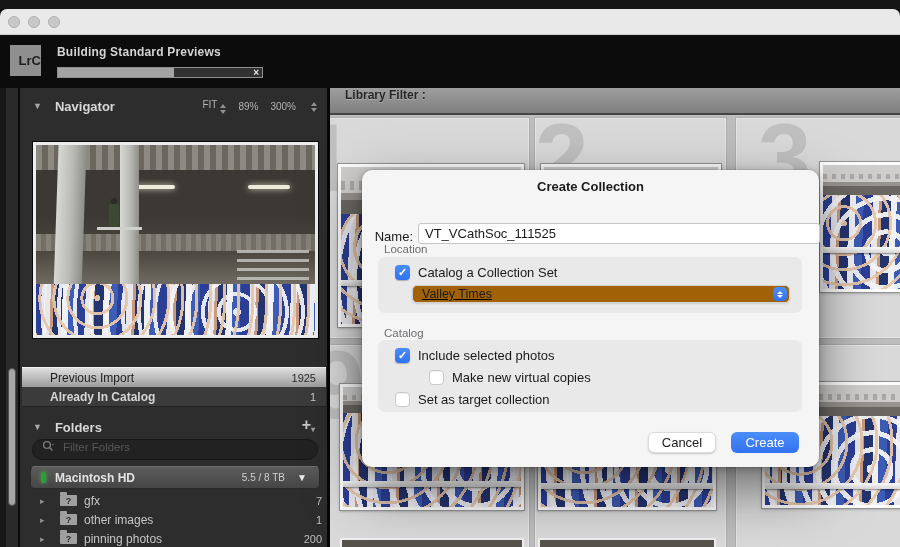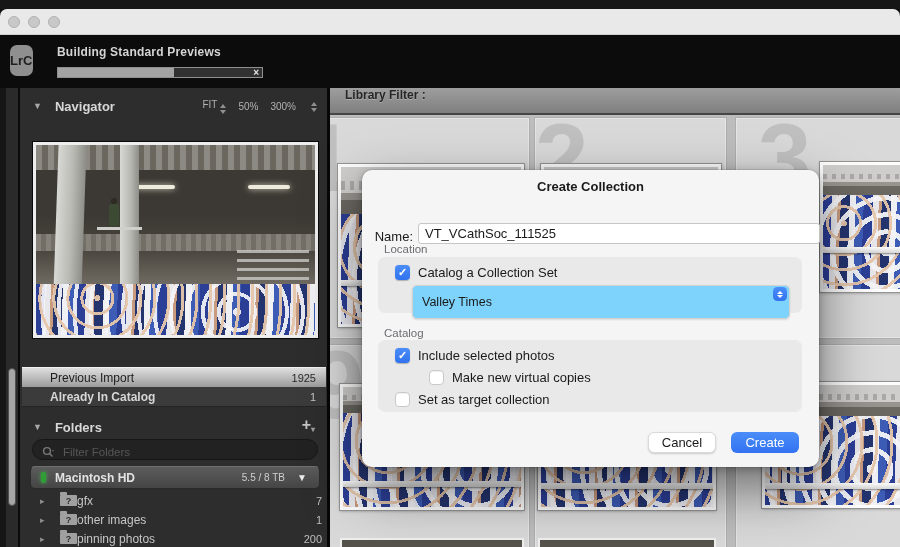--- a/index.html
+++ b/index.html
@@ -9,22 +9,22 @@
 
   
   .top-strip{left:0;top:0;width:900px;height:9px;background:#161616;}
   .titlebar{left:0;top:9px;width:900px;height:26px;background:#e9e9e9;border-radius:7px 7px 0 0;
             box-shadow:inset 0 -1px 0 #cfcfcf;}
   .tl{position:absolute;top:7px;width:12px;height:12px;border-radius:50%;background:#c8c8c8;border:1px solid #b2b2b2;box-sizing:border-box;}
   .tl.c1{left:8px;}.tl.c2{left:28px;}.tl.c3{left:48px;}
   .appblack{left:0;top:35px;width:900px;height:53px;background:#0c0c0c;}
 
   
-  .lrc-logo{left:10px;top:45px;width:23px;height:31px;border-radius:7px;background:#8f8f8f;
-            color:#1f1f1f;font-weight:bold;font-size:13px;display:flex;align-items:center;justify-content:flex-start;}
+  .lrc-logo{left:10px;top:45px;width:31px;height:31px;border-radius:0;background:#8f8f8f;
+            color:#1f1f1f;font-weight:bold;font-size:13px;display:flex;align-items:center;justify-content:flex-end;}
   .prog-title{left:57px;top:45px;font-size:12px;font-weight:bold;color:#d4d4d4;letter-spacing:.2px;}
   .prog-track{left:57px;top:67px;width:206px;height:11px;background:#313131;border:1px solid #8f8f8f;box-sizing:border-box;}
   .prog-fill{position:absolute;left:0;top:0;height:100%;background:#a3a3a3;}
   .prog-x{position:absolute;right:3px;top:-1px;color:#e6e6e6;font-size:10px;font-weight:bold;cursor:default;}
 
   
   .left-rail{left:0;top:88px;width:20px;height:459px;background:#161616;}
   .rail-inner{position:absolute;left:6px;top:0;width:12px;height:459px;background:#2a2a2a;border-right:2px solid #0a0a0a;}
   .scrollbar{position:absolute;left:2px;top:280px;width:8px;height:138px;background:#a6a6a6;border-radius:4px;border:1px solid #4f4f4f;box-sizing:border-box;}
 
@@ -62,40 +62,40 @@
   .cat-row .lbl{margin-left:28px;}
   .cat-row .cnt{position:absolute;right:10px;font-size:11px;}
   .cat-sel{background:linear-gradient(180deg,#dedede,#9c9c9c);border-top:1px solid #f2f2f2;border-bottom:1px solid #e6e6e6;color:#1d1d1d;}
   .cat-sel .cnt{color:#2a2a2a;}
   .cat-dim{background:#3b3b3b;color:#d6d6d6;font-weight:bold;border-bottom:1px solid #232323;}
   .cat-dim .cnt{color:#c4c4c4;font-weight:normal;}
 
   
   .plus-add{position:absolute;right:12px;top:1px;color:#c6c6c6;font-size:16px;font-weight:bold;}
   .plus-add i{font-style:normal;font-size:8px;vertical-align:-2px;color:#9f9f9f;}
-  .search{left:12px;top:351px;width:286px;height:21px;border-radius:11px;background:#222;border:1px solid #171717;box-sizing:border-box;display:flex;align-items:flex-end;}
+  .search{left:12px;top:351px;width:286px;height:21px;border-radius:11px;background:#222;border:1px solid #171717;box-sizing:border-box;display:flex;align-items:flex-start;}
   .search svg{margin-left:9px;flex:0 0 auto;}
   .search input{background:transparent;border:none;outline:none;color:#9a9a9a;font-size:11.5px;margin-left:6px;width:220px;font-family:"Liberation Sans",sans-serif;}
   .search input::placeholder{color:#565656;}
 
   
   .volume{left:10px;top:378px;width:290px;height:23px;border-radius:5px;background:linear-gradient(180deg,#5c5c5c,#454545);
           border:1px solid #2a2a2a;border-top-color:#6f6f6f;box-sizing:border-box;display:flex;align-items:center;}
   .led{width:5px;height:11px;border-radius:2px;background:#2f9e36;box-shadow:0 0 4px rgba(70,200,80,.7);margin-left:10px;}
   .vol-name{color:#e3e3e3;font-weight:bold;font-size:12px;margin-left:9px;}
   .vol-usage{position:absolute;right:34px;color:#cfcfcf;font-size:10px;}
   .vol-tri{position:absolute;right:12px;color:#ececec;font-size:10px;}
 
   
   .f-row{position:absolute;left:10px;width:296px;height:19px;display:flex;align-items:center;color:#c6c6c6;font-size:12px;}
   .f-dis{color:#8f8f8f;font-size:9px;margin-left:10px;width:10px;}
   .folder-ic{position:relative;width:17px;height:11px;background:#a0a0a0;border-radius:1px;margin-left:10px;display:flex;align-items:center;justify-content:center;}
   .folder-ic::before{content:"";position:absolute;left:0;top:-3px;width:7px;height:3px;background:#a0a0a0;border-radius:1px 1px 0 0;}
   .folder-ic b{color:#2e2e2e;font-size:9px;font-weight:bold;}
-  .f-name{}
+  .f-name{margin-left:7px;}
   .f-cnt{position:absolute;right:4px;font-size:11px;color:#bdbdbd;}
 
   
   .gridwrap{left:330px;top:88px;width:570px;height:459px;background:#bdbdbd;overflow:hidden;}
   .filterbar{position:absolute;left:0;top:0;width:100%;height:27px;background:linear-gradient(180deg,#9e9e9e,#7f7f7f);
              border-bottom:2px solid #464646;box-sizing:border-box;display:flex;}
   .filterbar span{margin-left:15px;font-size:12px;font-weight:bold;color:#262626;text-shadow:0 1px 0 rgba(255,255,255,.25);}
   .cell{position:absolute;background:#d9d9d9;box-shadow:inset 0 0 0 1px #e6e6e6;border:1px solid #aeaeae;box-sizing:border-box;overflow:hidden;}
   .cellnum{font-size:96px;font-weight:bold;color:#c0c0c0;line-height:.8;display:block;margin-top:2px;}
   .photo{position:absolute;border:3px solid #fdfdfd;box-shadow:0 0 0 1px #949494,0 1px 3px rgba(0,0,0,.35);box-sizing:border-box;overflow:hidden;background:#5a5a5a;}
@@ -118,22 +118,22 @@
   .dlg-namelabel{font-size:13px;color:#1a1a1a;width:42px;text-align:right;}
   .dlg-nameinput{margin-left:5px;width:388px;height:19px;background:#fff;border:1px solid #c6c6c6;border-radius:3px;
                  font-size:13px;color:#1a1a1a;padding:0 6px;outline:none;font-family:"Liberation Sans",sans-serif;}
   .sec-label{position:absolute;left:22px;font-size:11.5px;color:#6d6d72;}
   .groupbox{position:absolute;left:16px;width:424px;background:#e9e9e9;border-radius:7px;}
   .cbrow{position:absolute;display:flex;align-items:center;}
   .cb{width:15px;height:15px;border-radius:4px;box-sizing:border-box;display:flex;align-items:center;justify-content:center;flex:0 0 auto;}
   .cb.on{background:linear-gradient(180deg,#4a8df8,#3072ee);color:#fff;font-size:11px;font-weight:bold;box-shadow:0 .5px 1px rgba(0,0,0,.25);}
   .cb.off{background:#fff;border:1px solid #c9c9c9;box-shadow:inset 0 1px 1px rgba(0,0,0,.06);}
   .cblabel{margin-left:8px;font-size:13px;color:#1a1a1a;}
-  .dropdown{position:absolute;left:34px;top:28px;width:378px;height:34px;background:#7dd3fc;border:1px solid #d2d2d2;border-radius:5px;
-            box-shadow:0 1px 2px rgba(0,0,0,.12);box-sizing:border-box;display:flex;align-items:center;}
+  .dropdown{position:absolute;left:34px;top:28px;width:378px;height:18px;background:#a16207;border:1px solid #d2d2d2;border-radius:5px;
+            box-shadow:0 1px 2px rgba(0,0,0,.12);box-sizing:border-box;display:flex;align-items:center;text-decoration:underline;}
   .dropdown .val{margin-left:9px;font-size:12.5px;color:#1a1a1a;}
   .stepper{position:absolute;right:2px;top:1px;width:14px;height:14px;border-radius:4.5px;background:linear-gradient(180deg,#4a8df8,#3072ee);
            display:flex;flex-direction:column;align-items:center;justify-content:center;gap:1px;}
   .stepper i{width:0;height:0;border-left:3px solid transparent;border-right:3px solid transparent;}
   .stepper i.up{border-bottom:3.5px solid #fff;}
   .stepper i.dn{border-top:3.5px solid #fff;}
   .btn{position:absolute;top:262px;width:68px;height:21px;border-radius:6px;font-size:13px;display:flex;align-items:center;justify-content:center;cursor:default;}
   .btn-cancel{left:286px;background:#fff;color:#1a1a1a;border:1px solid #dadada;box-shadow:0 1px 2px rgba(0,0,0,.18);box-sizing:border-box;}
   .btn-create{left:369px;background:linear-gradient(180deg,#4b8df8,#3272f2);color:#fff;}
 </style>
@@ -168,21 +168,21 @@
   <div class="abs left-panel">
 
     <div class="panel-hdr" style="top:6px;">
       <span class="tri">▼</span>
       <span class="hdr-label">Navigator</span>
       <span class="nav-zooms">
         <span><span>FIT</span><span class="updown">
               <i class="up"></i>
               <i class="dn"></i>
             </span></span>
-        <span>50%</span>
+        <span>89%</span>
         <span>300%</span>
         <span class="updown">
             <i class="up"></i>
             <i class="dn"></i>
           </span>
       </span>
     </div>
 
     <div class="abs preview">
       <div class="np-roof"></div>

